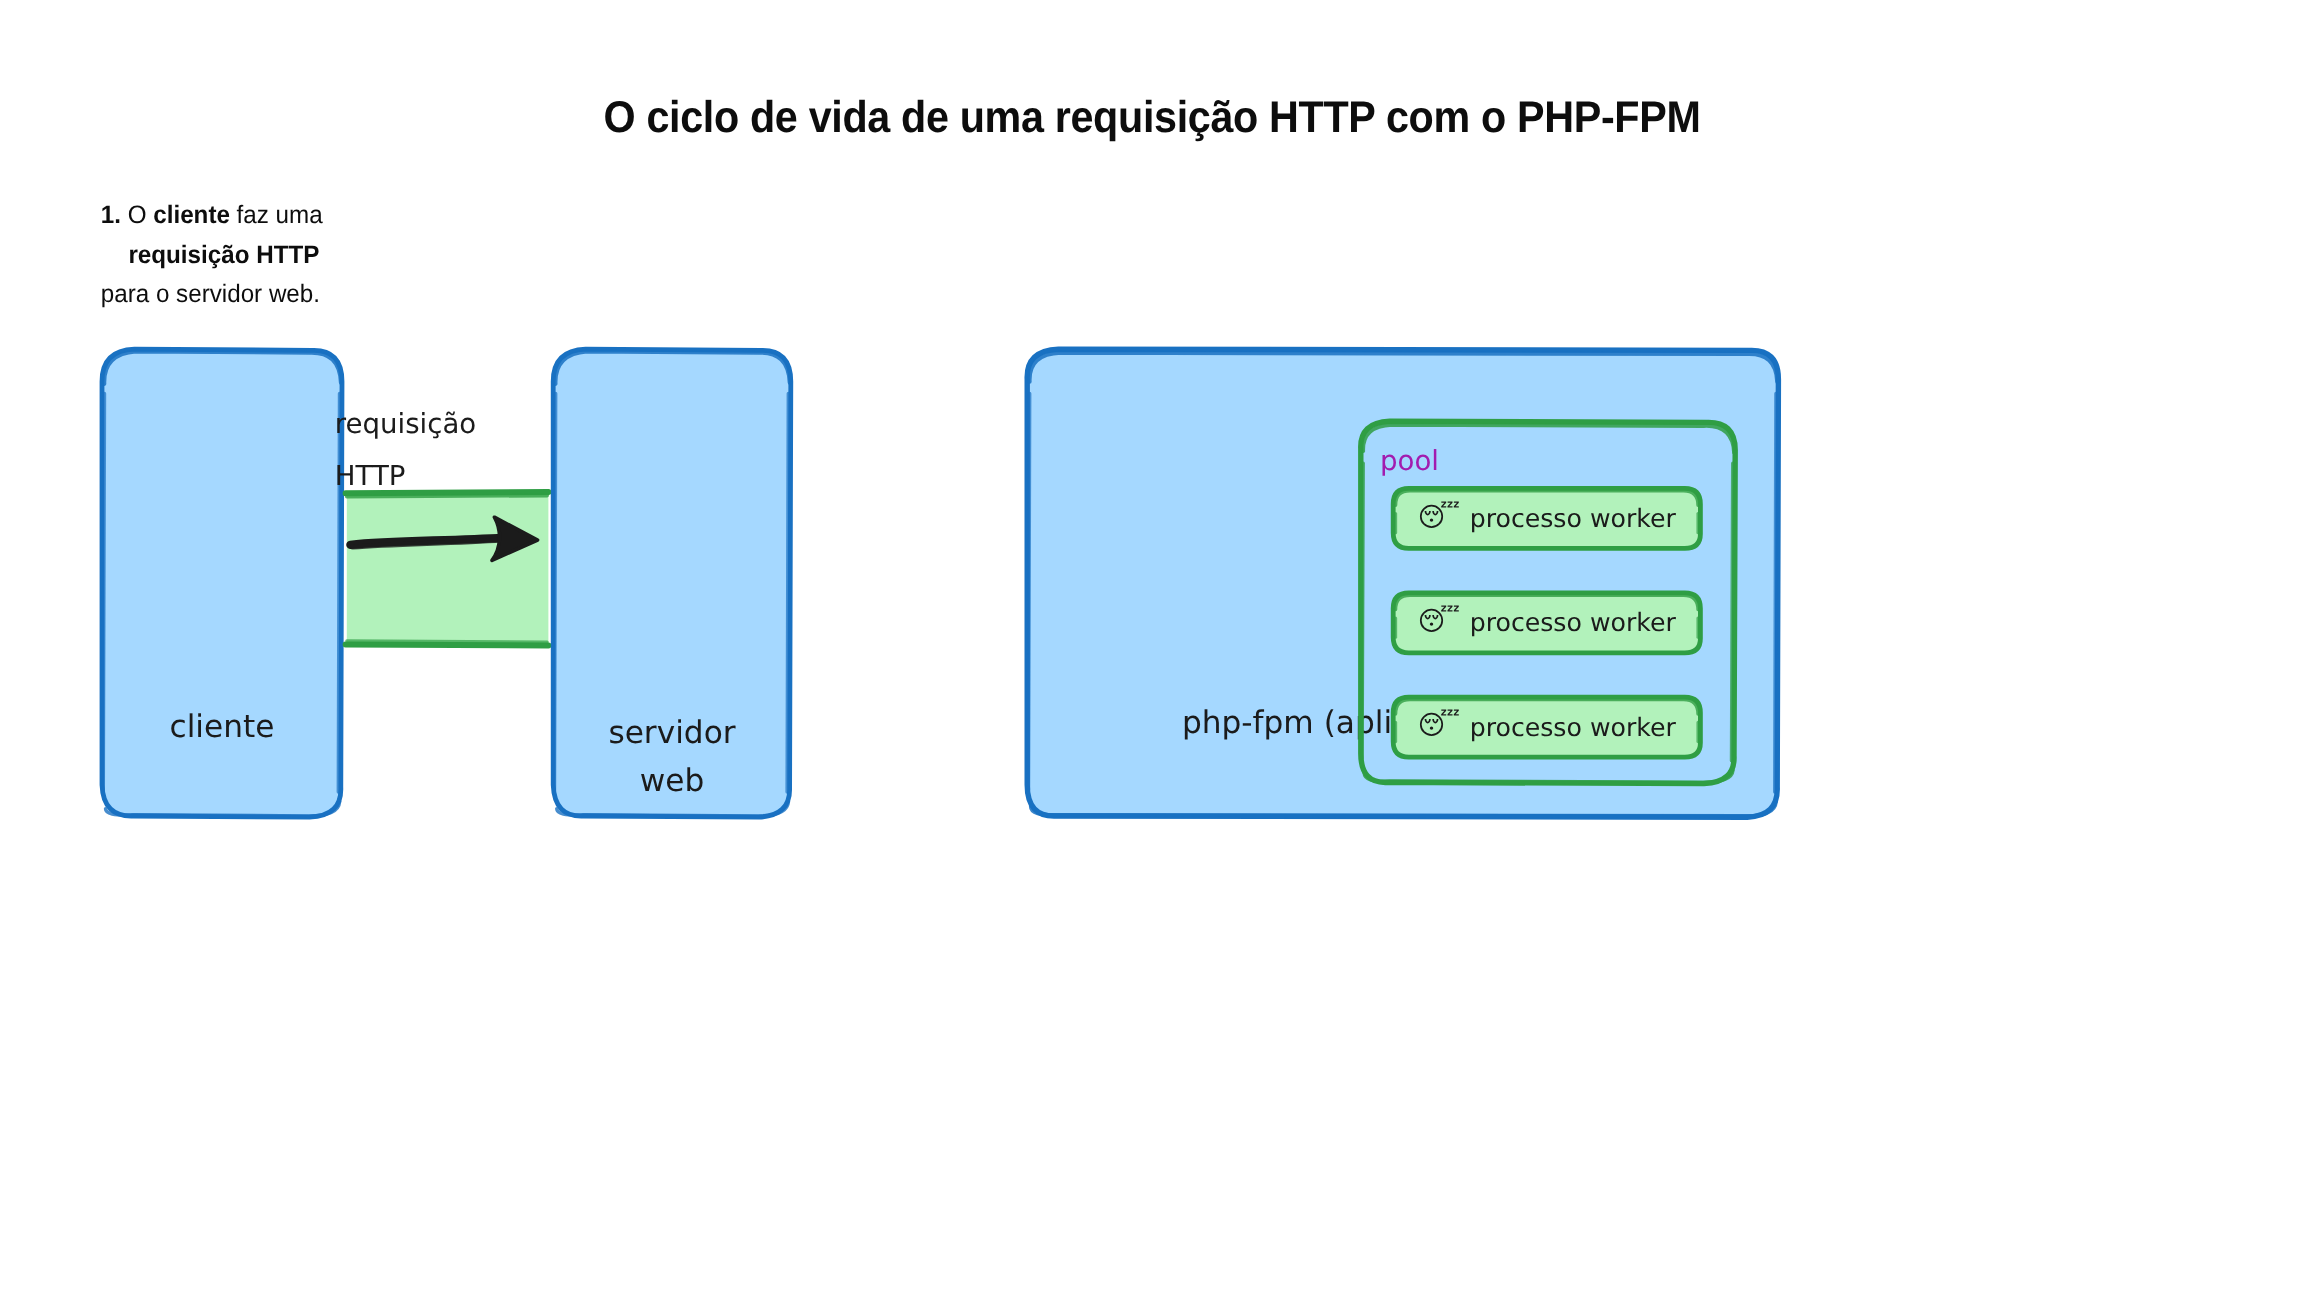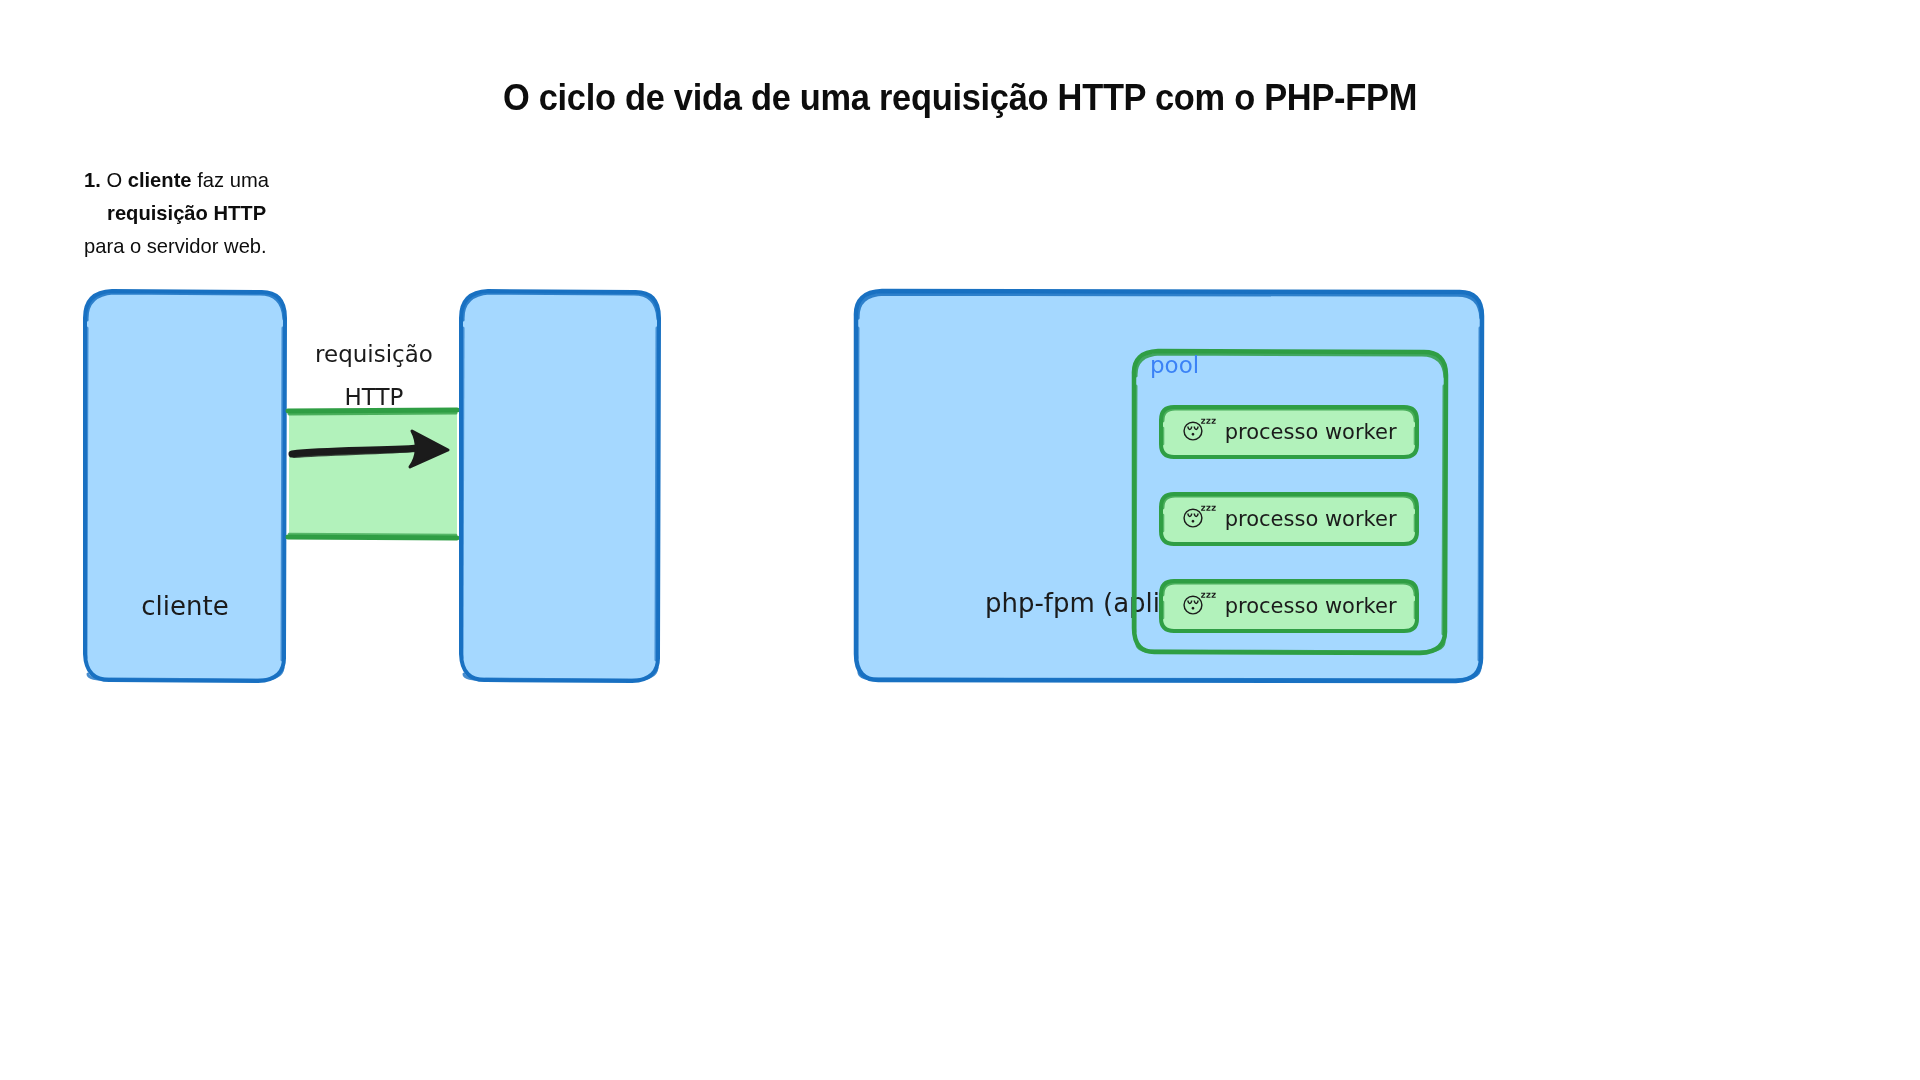--- a/index.html
+++ b/index.html
@@ -54,38 +54,38 @@
   #client-label{top:303px;font-size:26px;}
 
   
   #server-box{left:458px;top:288px;width:204px;height:396px;}
   #server-label{top:303px;font-size:26px;line-height:40px;}
 
   
   #conn-box{left:287px;top:408px;width:172px;height:132px;}
   #conn-label{
     position:absolute;left:279px;top:333px;width:190px;
-    text-align:center;font-size:23px;line-height:43px;
+    text-align:left;font-size:23px;line-height:43px;
     font-family:"DejaVu Sans", sans-serif;color:#1b1b1b;
   }
   #arrow{position:absolute;left:288px;top:428px;width:180px;height:46px;}
 
   
   #fpm-box{left:852px;top:288px;width:634px;height:396px;}
   #fpm-label{top:300px;font-size:26px;}
 
   
   #master-box{left:882px;top:348px;width:200px;height:306px;}
   #master-label{top:470px;font-size:23px;line-height:41px;}
 
   
   #pool-box{left:1130px;top:348px;width:320px;height:308px;}
   #pool-label{
-    position:absolute;left:1150px;top:352px;
-    font-size:23px;font-family:"DejaVu Sans", sans-serif;color:#3b82f6;
+    position:absolute;left:1150px;top:372px;
+    font-size:23px;font-family:"DejaVu Sans", sans-serif;color:#a21caf;
     text-align:left;width:auto;
   }
 
   .worker-box{width:262px;height:56px;}
   #worker-0{left:1158px;top:404px;}
   #worker-1{left:1158px;top:491px;}
   #worker-2{left:1158px;top:578px;}
   .worker-inner{
     position:absolute;left:0;top:0;width:100%;height:100%;
     display:flex;align-items:center;justify-content:center;
@@ -142,20 +142,24 @@
   </svg>
 
   <div class="hbox" id="server-box">
     <svg width="204" height="396" viewBox="0 0 204 396">
       <path d="M3,30 Q3,4 30,3 L176,4 Q201,3 201,30 L200,368 Q201,392 174,393 L28,392 Q4,393 3,366 Z" fill="#a5d8ff" stroke="#1971c2" stroke-width="4" stroke-linecap="round" stroke-linejoin="round"></path>
       <path d="M5,32 Q4,7 31,5 L174,6 Q199,5 200,31" fill="none" stroke="#1971c2" stroke-width="3.2" stroke-linecap="round" opacity="0.85"></path>
       <path d="M199,40 L198,372" fill="none" stroke="#1971c2" stroke-width="3" stroke-linecap="round" opacity="0.7"></path>
       <path d="M5,40 L4,370" fill="none" stroke="#1971c2" stroke-width="3" stroke-linecap="round" opacity="0.7"></path>
       <path d="M6,386 Q6,392 28,391 L173,392 Q198,392 199,380" fill="none" stroke="#1971c2" stroke-width="3" stroke-linecap="round" opacity="0.8"></path>
     </svg>
+    <div class="hlabel" id="server-label">
+      <span>servidor</span><br>
+      <span>web</span>
+    </div>
   </div>
 
   <div class="hbox" id="fpm-box">
     <svg width="634" height="396" viewBox="0 0 634 396">
       <path d="M4,28 Q3,4 30,3 L606,4 Q630,3 630,28 L629,368 Q630,392 604,393 L28,392 Q4,393 4,366 Z" fill="#a5d8ff" stroke="#1971c2" stroke-width="4.5" stroke-linecap="round" stroke-linejoin="round"></path>
       <path d="M6,30 Q5,7 32,6 L604,7 Q628,6 629,30" fill="none" stroke="#1971c2" stroke-width="3.4" stroke-linecap="round" opacity="0.85"></path>
       <path d="M628,40 L627,372" fill="none" stroke="#1971c2" stroke-width="3" stroke-linecap="round" opacity="0.7"></path>
       <path d="M6,40 L5,370" fill="none" stroke="#1971c2" stroke-width="3" stroke-linecap="round" opacity="0.7"></path>
       <path d="M7,384 Q7,392 30,391 L603,392 Q627,392 628,380" fill="none" stroke="#1971c2" stroke-width="3.2" stroke-linecap="round" opacity="0.85"></path>
     </svg>

